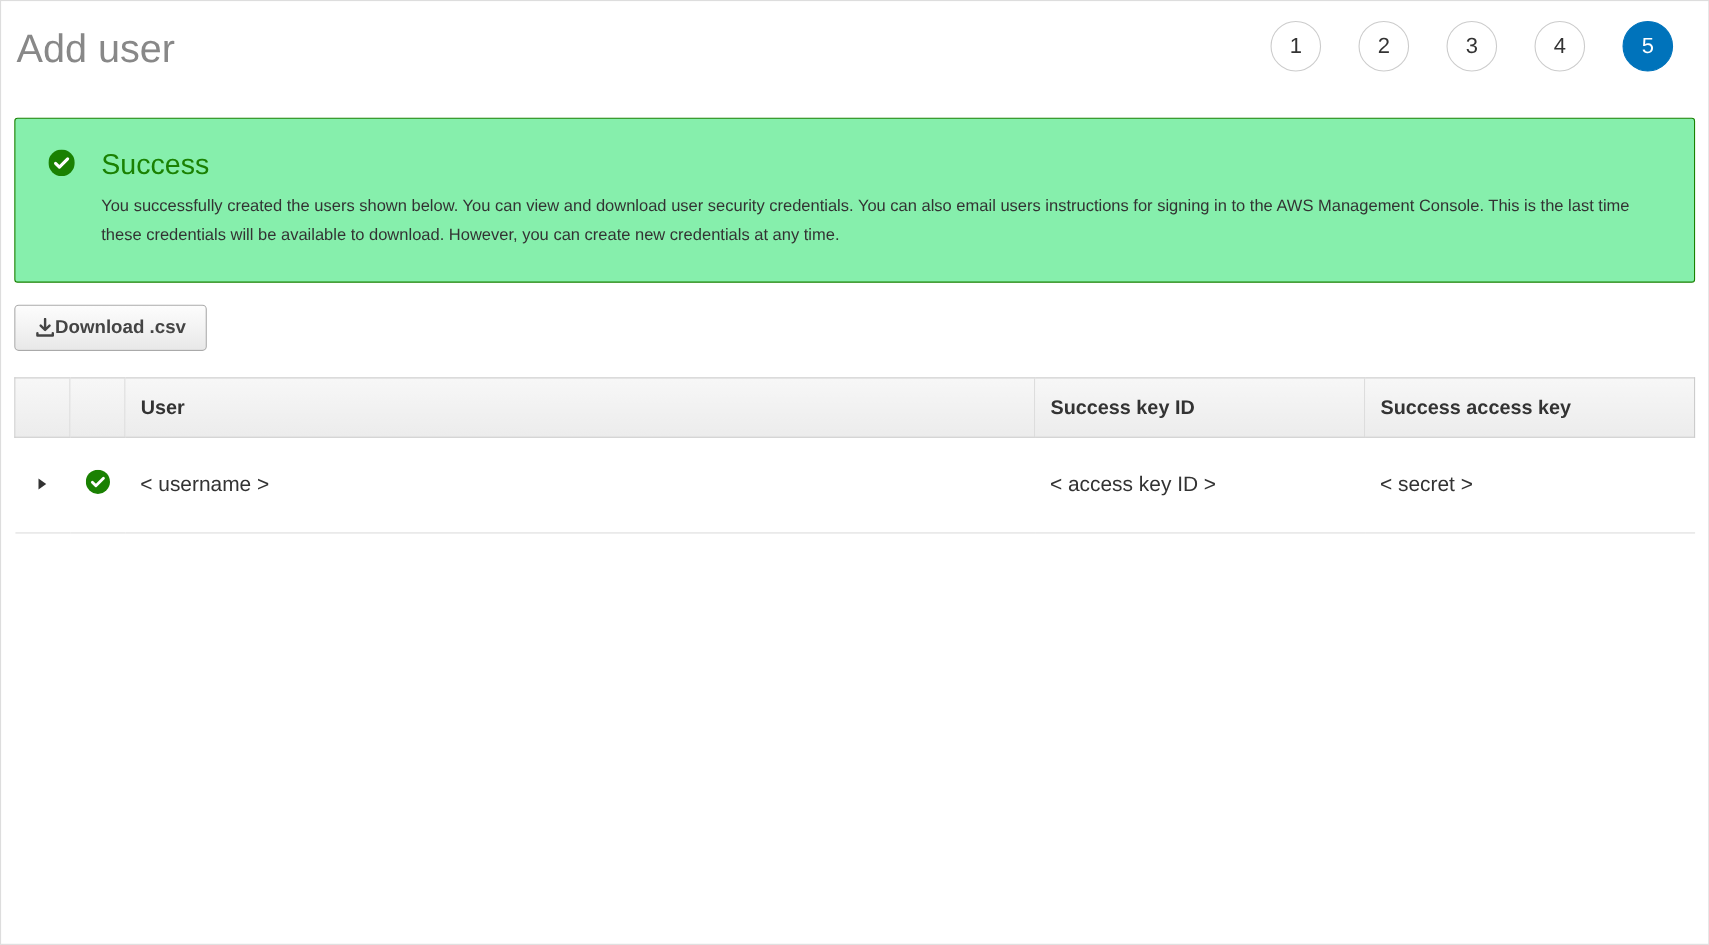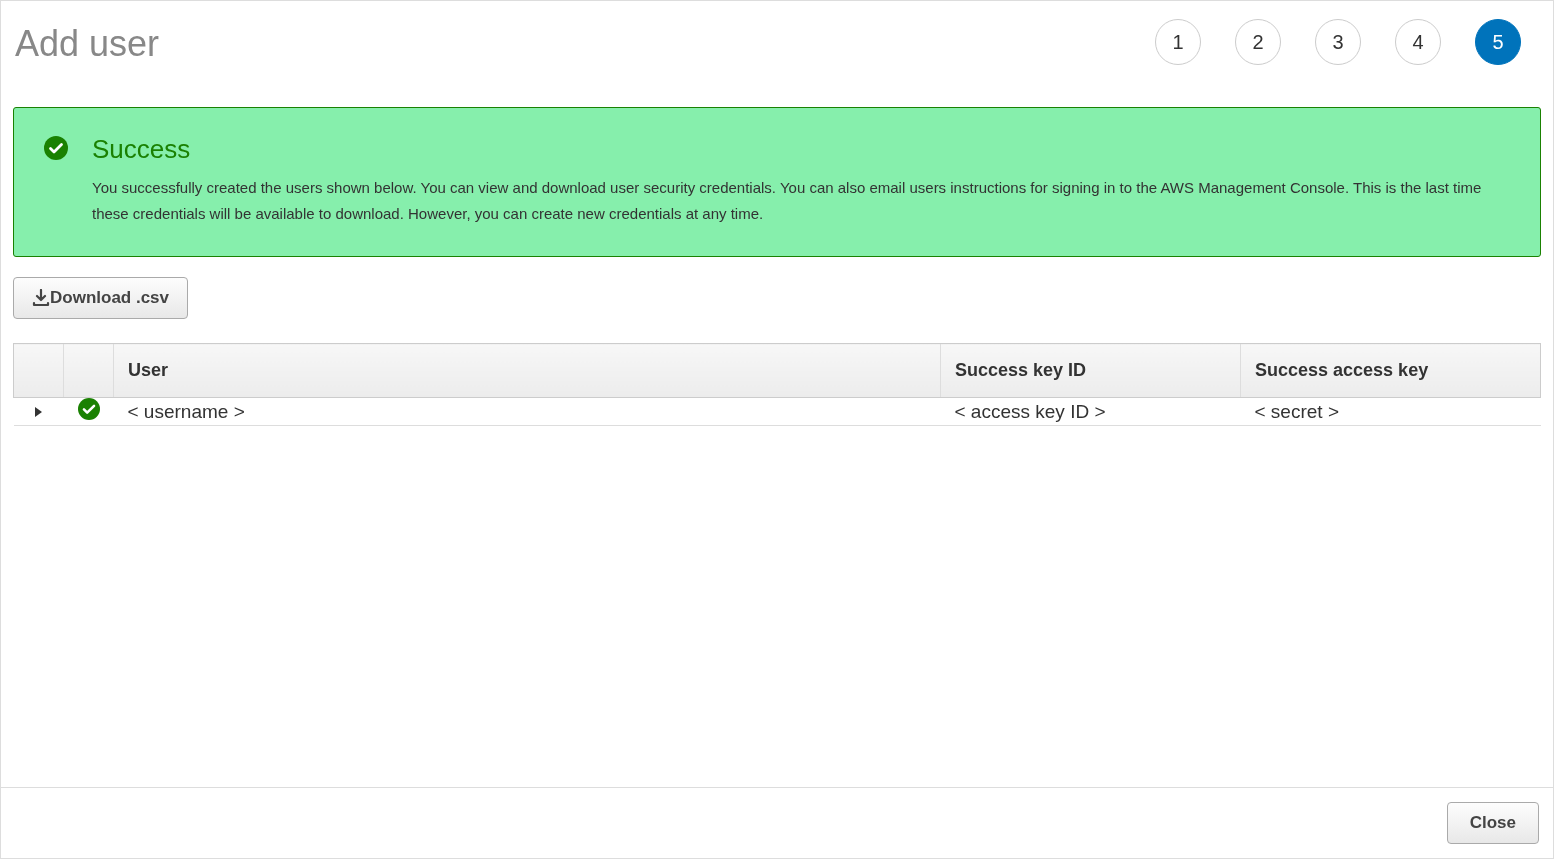--- a/index.html
+++ b/index.html
@@ -118,21 +118,21 @@
       padding: 16px 14px;
       font-weight: bold;
       font-size: 18px;
       color: #333;
     }
     .users-table thead th:first-child { border-left: 1px solid #ccc; width: 50px; }
     .users-table thead th:nth-child(2) { width: 50px; }
     .users-table thead th:last-child { border-right: 1px solid #ccc; }
     .users-table tbody td {
       border-bottom: 1px solid #ddd;
-      padding: 0 14px;
+      padding: 29px 14px;
       font-size: 19px;
       color: #333;
     }
     .expand-cell { text-align: center; cursor: pointer; }
     .status-cell { text-align: center; }
     .footer {
       padding: 14px 14px;
       display: flex;
       justify-content: flex-end;
       border-top: 1px solid #ddd;
@@ -218,16 +218,13 @@
             </span>
           </td>
           <td>&lt; username &gt;</td>
           <td>&lt; access key ID &gt;</td>
           <td>&lt; secret &gt;</td>
         </tr>
       </tbody>
     </table>
   </div>
 
-  <div class="footer">
-    <button class="close-btn">Close</button>
-  </div>
 </div>
 
 </body></html>

